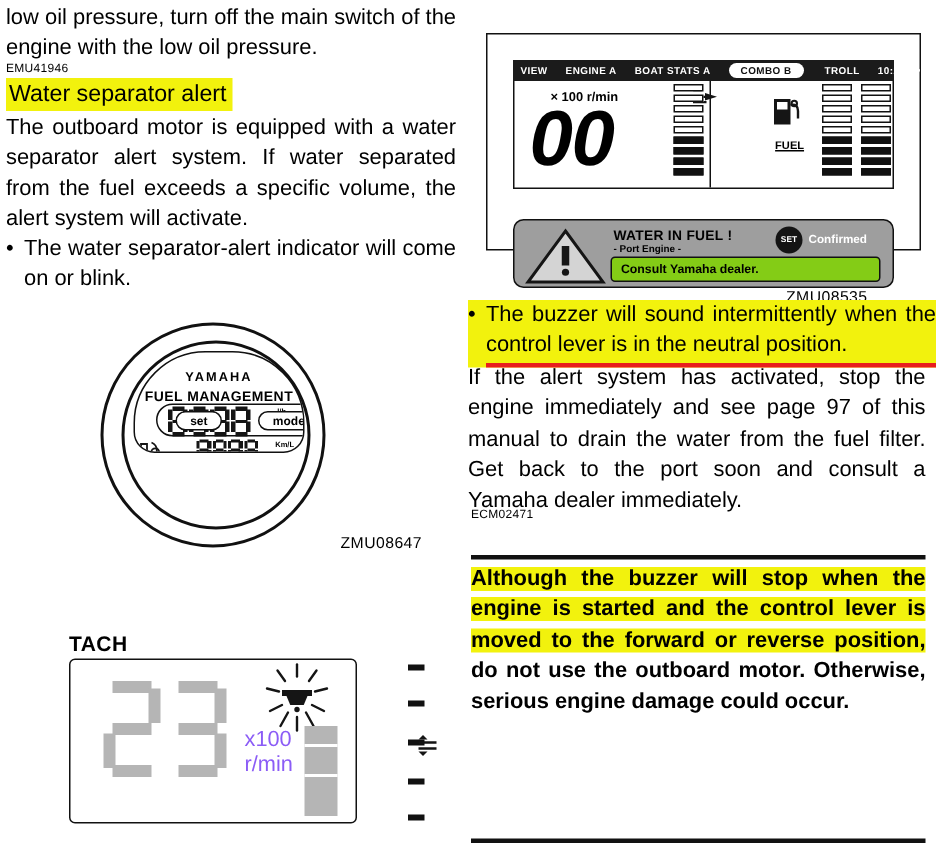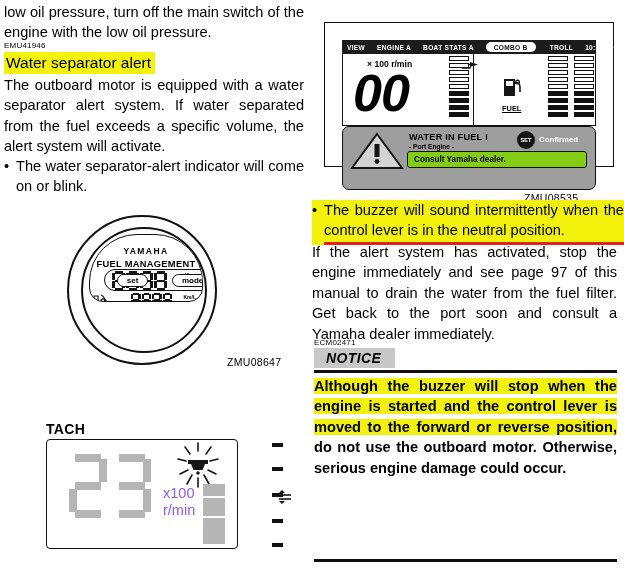--- a/index.html
+++ b/index.html
@@ -227,24 +227,24 @@
   .disp-left { position: relative; width: 52%; border-right: 1.4px solid #111; }
   .disp-right { position: relative; flex: 1; }
   .rpm-unit { position: absolute; left: 24px; top: 5px; font-size: 8.6px; font-weight: bold; }
   .rpm-digits { position: absolute; left: 10px; top: 14px; font-size: 52px; font-weight: bold;
                 font-style: italic; line-height: 50px; letter-spacing: -1px;
                 font-family: "Liberation Sans", sans-serif; }
   .trim-icon { position: absolute; left: 118px; top: 4px; }
   .bargraph { position: absolute; width: 20px; }
   .bargraph div { height: 5.4px; margin-bottom: 1.6px; border: 1.1px solid #111; background: #fff; }
   .bargraph div.f { background: #111; }
-  .fuel-icon-wrap { position: absolute; left: 28px; top: 21px; width: 34px; text-align: left; text-decoration: underline; }
+  .fuel-icon-wrap { position: absolute; left: 28px; top: 8px; width: 34px; text-align: right; text-decoration: underline; }
   .fuel-label { font-size: 7.4px; font-weight: bold; margin-top: 1px; }
   .disp-alert {
-    position: relative; margin-top: 0; height: 64px;
+    position: relative; margin-top: 20px; height: 46px;
     background: #9e9e9e; border: 1.5px solid #111; border-radius: 7px;
   }
   .alert-tri { position: absolute; left: 7px; top: 5px; }
   .alert-title { position: absolute; left: 66px; top: 5px; font-size: 9.2px; font-weight: bold; letter-spacing: 0.2px; }
   .alert-sub { position: absolute; left: 66px; top: 16px; font-size: 6.6px; font-weight: bold; }
   .set-badge {
     position: absolute; left: 174px; top: 4px;
     width: 18px; height: 18px; border-radius: 50%;
     background: #141414; color: #fff;
     font-size: 5.6px; font-weight: bold;
@@ -515,21 +515,20 @@
     <div class="body-text bullet-row hl" id="right-bullet">
       <span class="bull">•</span>
       <span class="btext u-red">The buzzer will sound intermittently when the control lever is in the neutral position.</span>
     </div>
 
     <div class="body-text" id="right-body">If the alert system has activated, stop the engine immediately and see page 97 of this manual to drain the water from the fuel filter. Get back to the port soon and consult a Yamaha dealer immediately.</div>
 
     <div class="code-ref" id="ecm-code">ECM02471</div>
 
     <div id="notice-bar">
-      <span class="notice-box">NOTICE</span>
       <span class="notice-rule"></span>
     </div>
 
     <div id="notice-body">
       <div class="body-text"><span class="hl">Although the buzzer will stop when the engine is started and the control lever is moved to the forward or reverse position,</span><span> do not use the outboard motor. Otherwise, serious engine damage could occur.</span></div>
     </div>
   </div>
 
   <div id="bottom-rule"></div>
 </div>

